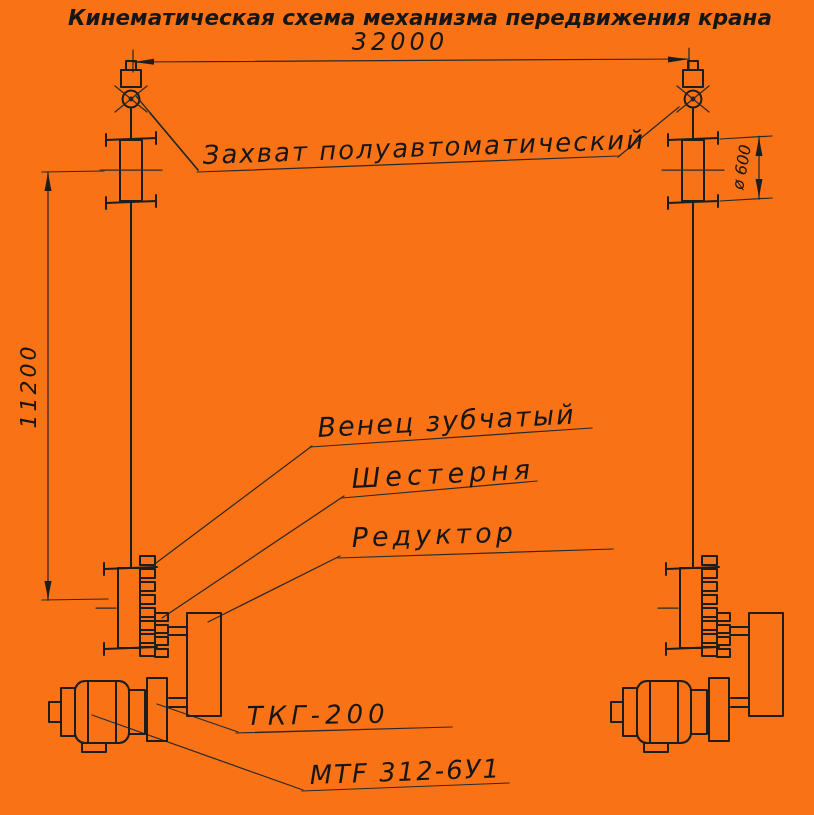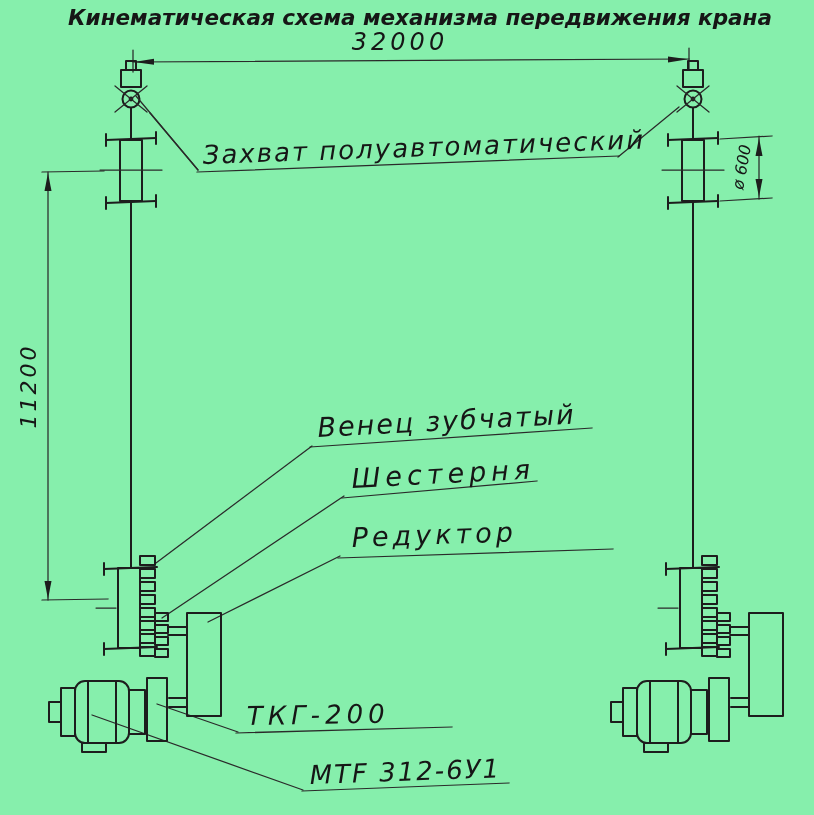--- a/index.html
+++ b/index.html
@@ -1,16 +1,16 @@
 <!DOCTYPE html>
 <html><head>
 <meta charset="utf-8">
 <style>
   html,body{margin:0;padding:0;background:#ffffff;}
-  .canvas{width:814px;height:815px;background:#86efac;position:relative;overflow:hidden;
+  .canvas{width:814px;height:815px;background:#f97316;position:relative;overflow:hidden;
           font-family:"DejaVu Sans", sans-serif;}
   svg{display:block;}
   svg text{fill:#161616;stroke:none;font-style:italic;font-family:"DejaVu Sans", sans-serif;}
   .s2{stroke:#1d1d1d;stroke-width:2;fill:none;stroke-linecap:round;stroke-linejoin:round;}
   .s1{stroke:#2a2a2a;stroke-width:1.25;fill:none;stroke-linecap:round;}
   .ar{fill:#1d1d1d;stroke:none;}
   .ttl{font-weight:bold;}
 </style>
 </head>
 <body>

